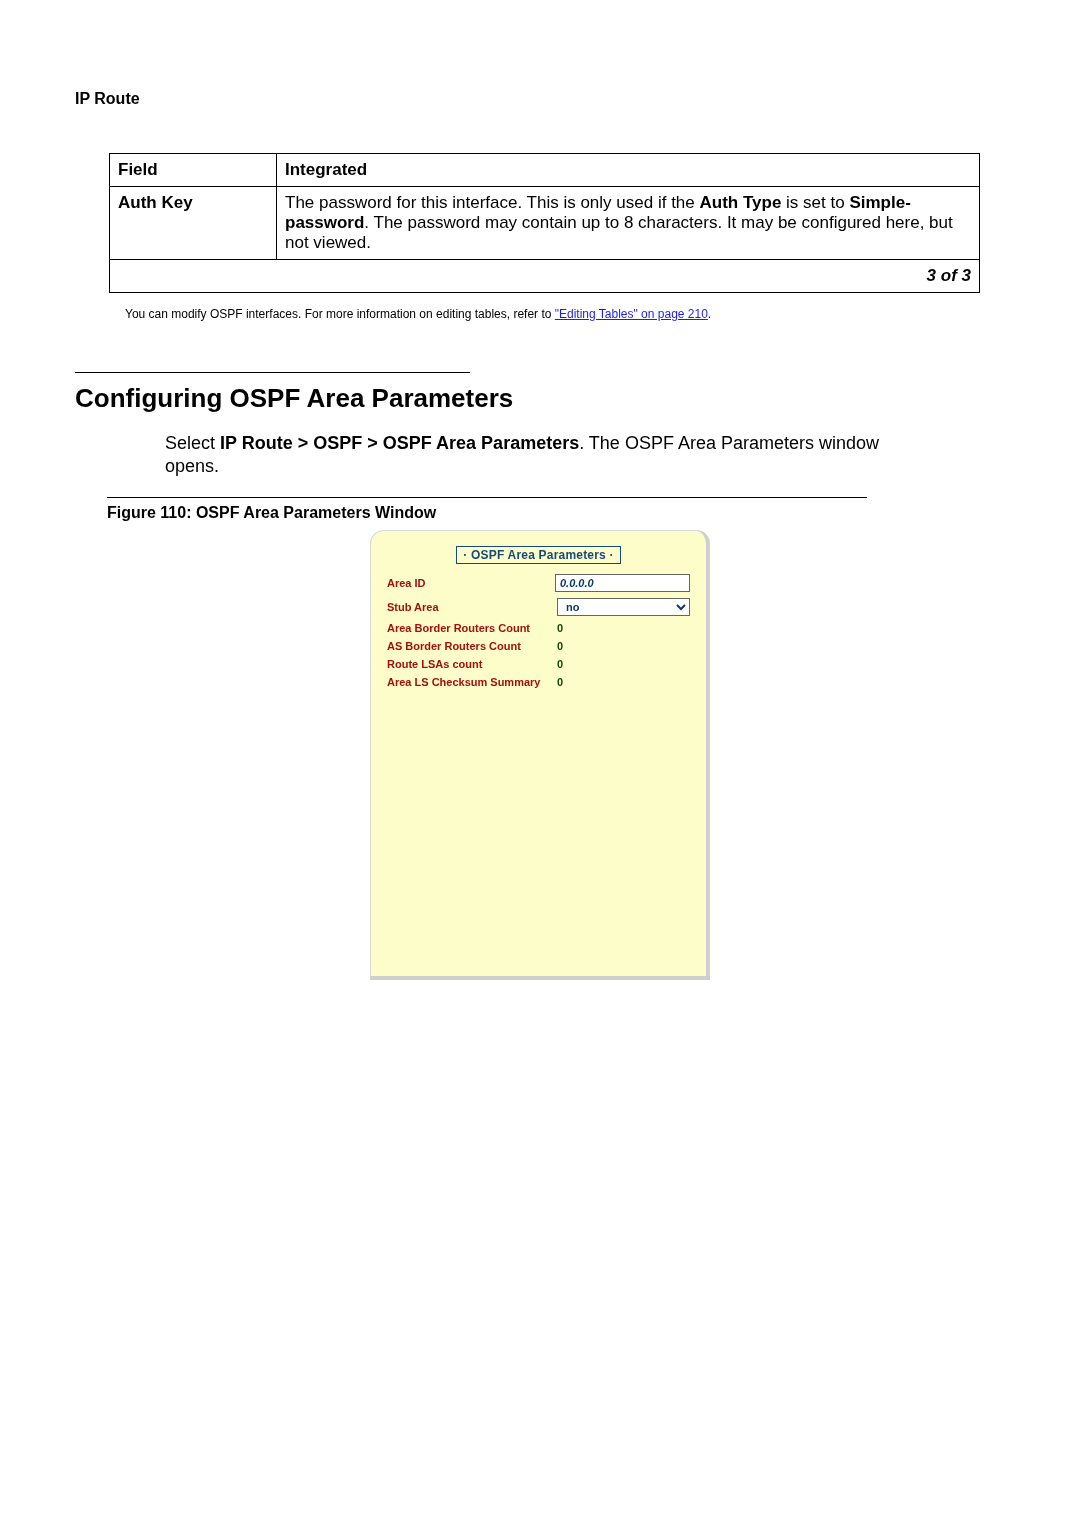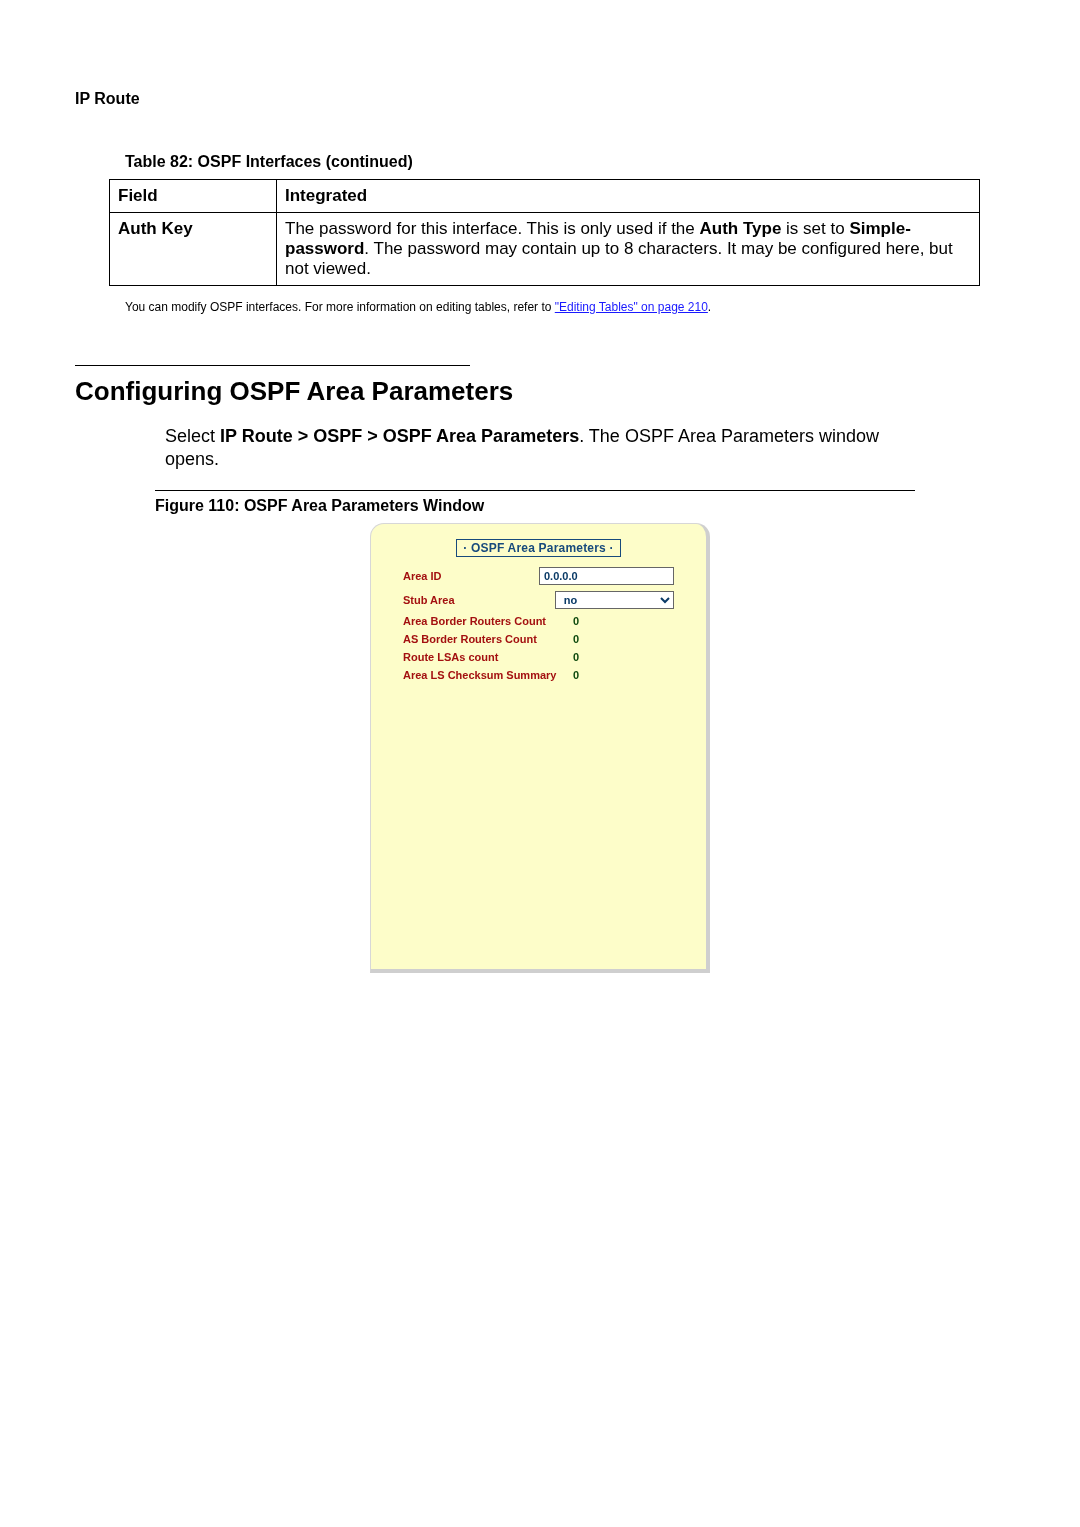--- a/index.html
+++ b/index.html
@@ -71,41 +71,41 @@
   }
   .nested-para {
     margin-left: 90px;
     width: 720px;
     font-size: 18px;
     line-height: 1.3;
   }
   .figure-caption {
     font-weight: bold;
     font-size: 16px;
-    margin-left: 80px;
+    margin-left: 32px;
     margin-top: 14px;
     padding-top: 6px;
     border-top: 1px solid #000;
     width: 760px;
   }
   .figure-wrap {
     margin-top: 8px;
     text-align: center;
   }
   .dialog {
     display: inline-block;
     width: 340px;
     height: 450px;
     background: #fdfdc9;
     border: 1px solid #d7d7d7;
     border-right: 4px solid #cfcfcf;
     border-bottom: 4px solid #cfcfcf;
     border-radius: 14px 14px 0 0;
     text-align: left;
-    padding: 14px 32px;
+    padding: 14px 16px;
     box-sizing: border-box;
     font-family: Arial, sans-serif;
   }
   .dialog-title-wrap {
     text-align: center;
     margin-bottom: 10px;
   }
   .dialog-title {
     display: inline-block;
     border: 1px solid #174a7c;
@@ -133,20 +133,21 @@
   .text-input {
     width: 125px;
     height: 16px;
     font-size: 11px;
     font-family: Arial, sans-serif;
     padding: 0 4px;
     border: 1px solid #666;
     background: #fff;
     color: #0a3a66;
     font-weight: bold;
+    font-style: italic;
   }
   .select-input {
     width: 133px;
     height: 18px;
     font-size: 11px;
     font-family: Arial, sans-serif;
     border: 1px solid #666;
     background: #ffffff;
     color: #0a3a66;
     font-weight: bold;
@@ -158,34 +159,36 @@
     font-size: 14px;
   }
 </style>
 </head>
 <body>
 
 <div class="page">
 
   <div class="running-header">IP Route</div>
 
-  <div class="table-caption">Table 82: OSPF Interfaces (continued)</div>
 
   <table class="fields">
     <tbody>
         <tr>
       <th class="col-field">Field</th>
       <th>Integrated</th>
     </tr>
     <tr>
       <td class="col-field">Auth Key</td>
       <td>
         <span>The password for this interface. This is only used if the </span><b>Auth Type</b><span> is set to </span><b>Simple-password</b><span>. The password may contain up to 8 characters. It may be configured here, but not viewed.</span>
       </td>
     </tr>
+    <tr>
+      <td colspan="2" class="pager-cell">3 of 3</td>
+    </tr>
   </tbody>
     </table>
 
   <p class="body-para">
     <span>You can modify OSPF interfaces. For more information on editing tables, refer to </span><a href="#" class="link">"Editing Tables" on page 210</a><span>.</span>
   </p>
 
   <hr class="section-rule">
   <h2 class="section-title">Configuring OSPF Area Parameters</h2>
 

